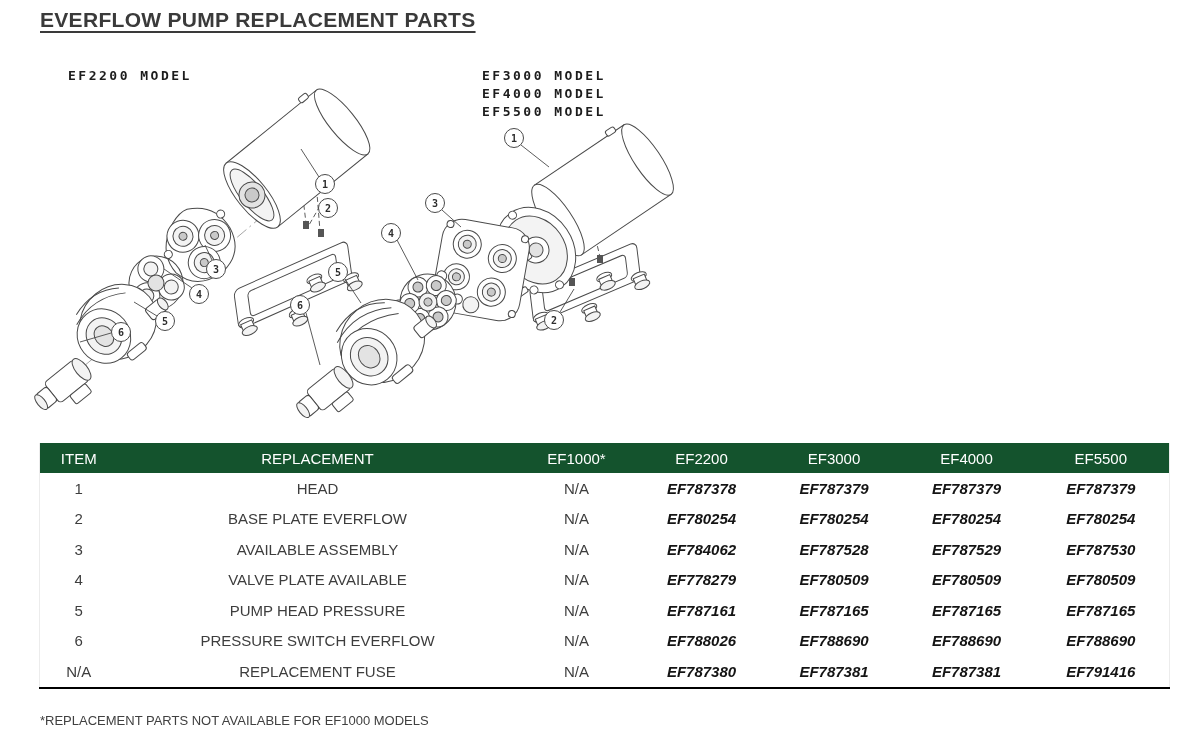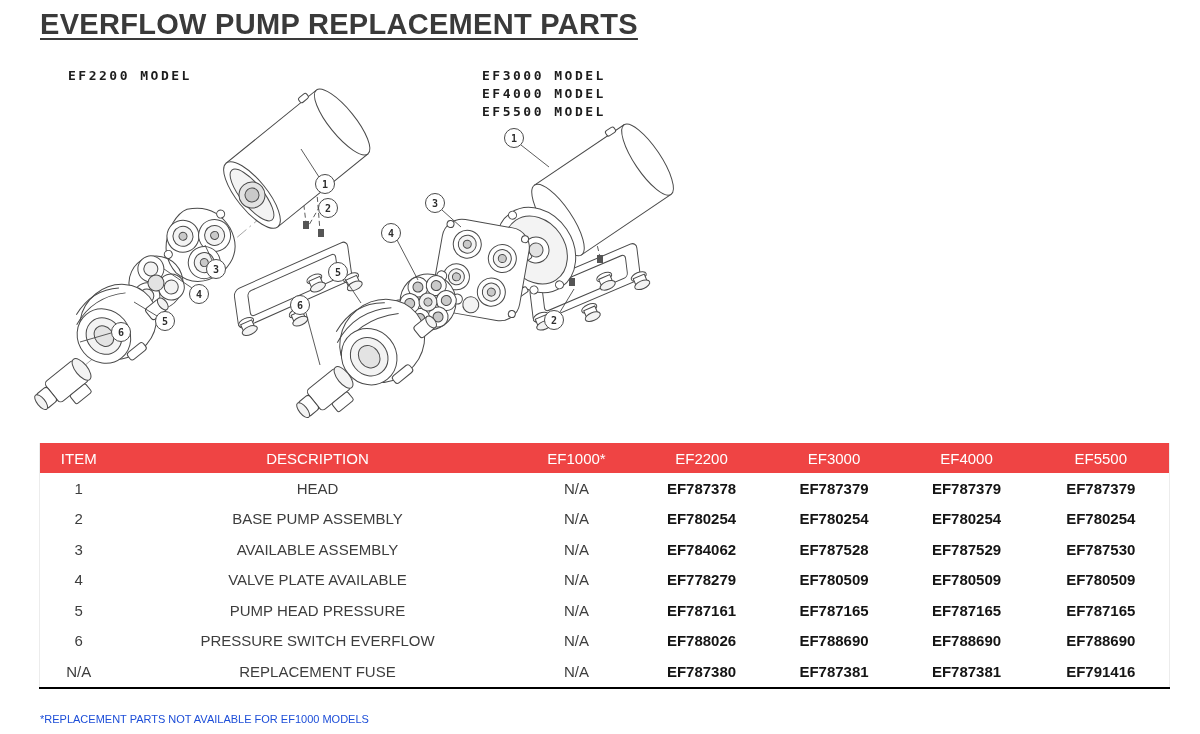--- a/index.html
+++ b/index.html
@@ -2,21 +2,21 @@
 <html><head>
 <meta charset="utf-8">
 <style>
   html,body{margin:0;padding:0;}
   body{
     width:1200px;height:734px;position:relative;overflow:hidden;
     background:#ffffff;font-family:"Liberation Sans",sans-serif;
   }
   .title{
     position:absolute;left:40px;top:8px;margin:0;
-    font-size:29px;font-weight:bold;color:#3a3a3a;
+    font-size:21px;font-weight:bold;color:#3a3a3a;
     letter-spacing:0.3px;
     text-decoration:underline;text-decoration-thickness:2px;text-underline-offset:4px;
   }
   .diagram-svg{position:absolute;left:0;top:55px;}
   .model-label{
     font-family:"DejaVu Sans Mono",monospace;font-weight:bold;
     font-size:13px;letter-spacing:2.5px;fill:#1d1d1d;
   }
   .part *{stroke:#4a4a4a;stroke-width:1;fill:#ffffff;}
   .part .f1{fill:#f3f3f3}.part .f2{fill:#e3e3e3}.part .f3{fill:#c9c9c9}.part .nofill{fill:none}
@@ -27,29 +27,29 @@
   .callout text{
     font-family:"DejaVu Sans Mono",monospace;font-size:10px;font-weight:bold;
     fill:#2e2e2e;text-anchor:middle;
   }
   .parts-table{
     position:absolute;left:39px;top:443px;width:1130px;
     border-collapse:collapse;table-layout:fixed;
     border-bottom:2px solid #000;border-left:1px solid #ececec;border-right:1px solid #ececec;
   }
   .parts-table th{
-    background:#ef4444;color:#ffffff;font-weight:normal;
+    background:#14532d;color:#ffffff;font-weight:normal;
     font-size:15px;height:30px;padding:0;text-align:center;
   }
   .parts-table td{
     font-size:15px;height:30.5px;padding:0;text-align:center;color:#3d3d3d;
   }
-  .parts-table td.part-num{font-weight:bold;color:#141414;}
+  .parts-table td.part-num{font-weight:bold;color:#141414;font-style:italic;}
   .footnote{
-    position:absolute;left:40px;top:713px;font-size:11px;color:#1d4ed8;
+    position:absolute;left:40px;top:713px;font-size:13px;color:#404040;
   }
 </style>
 </head>
 <body>
 
 <h1 class="title">EVERFLOW PUMP REPLACEMENT PARTS</h1>
 
 <svg class="diagram-svg" width="1200" height="385" viewBox="0 0 1200 385">
 
   <g>
@@ -339,41 +339,41 @@
       <col style="width:400px">
       <col style="width:118px">
     <col style="width:132px">
       <col style="width:133px">
       <col style="width:132px">
       <col style="width:137px">
   </colgroup>
   <thead>
     <tr>
       <th>ITEM</th>
-      <th>DESCRIPTION</th>
+      <th>REPLACEMENT</th>
       <th>EF1000*</th>
       <th>EF2200</th>
       <th>EF3000</th>
       <th>EF4000</th>
       <th>EF5500</th>
     </tr>
   </thead>
   <tbody>
     <tr>
       <td>1</td>
       <td>HEAD</td>
       <td>N/A</td>
       <td class="part-num">EF787378</td>
       <td class="part-num">EF787379</td>
       <td class="part-num">EF787379</td>
       <td class="part-num">EF787379</td>
     </tr>
     <tr>
       <td>2</td>
-      <td>BASE PUMP ASSEMBLY</td>
+      <td>BASE PLATE EVERFLOW</td>
       <td>N/A</td>
       <td class="part-num">EF780254</td>
       <td class="part-num">EF780254</td>
       <td class="part-num">EF780254</td>
       <td class="part-num">EF780254</td>
     </tr>
     <tr>
       <td>3</td>
       <td>AVAILABLE ASSEMBLY</td>
       <td>N/A</td>

